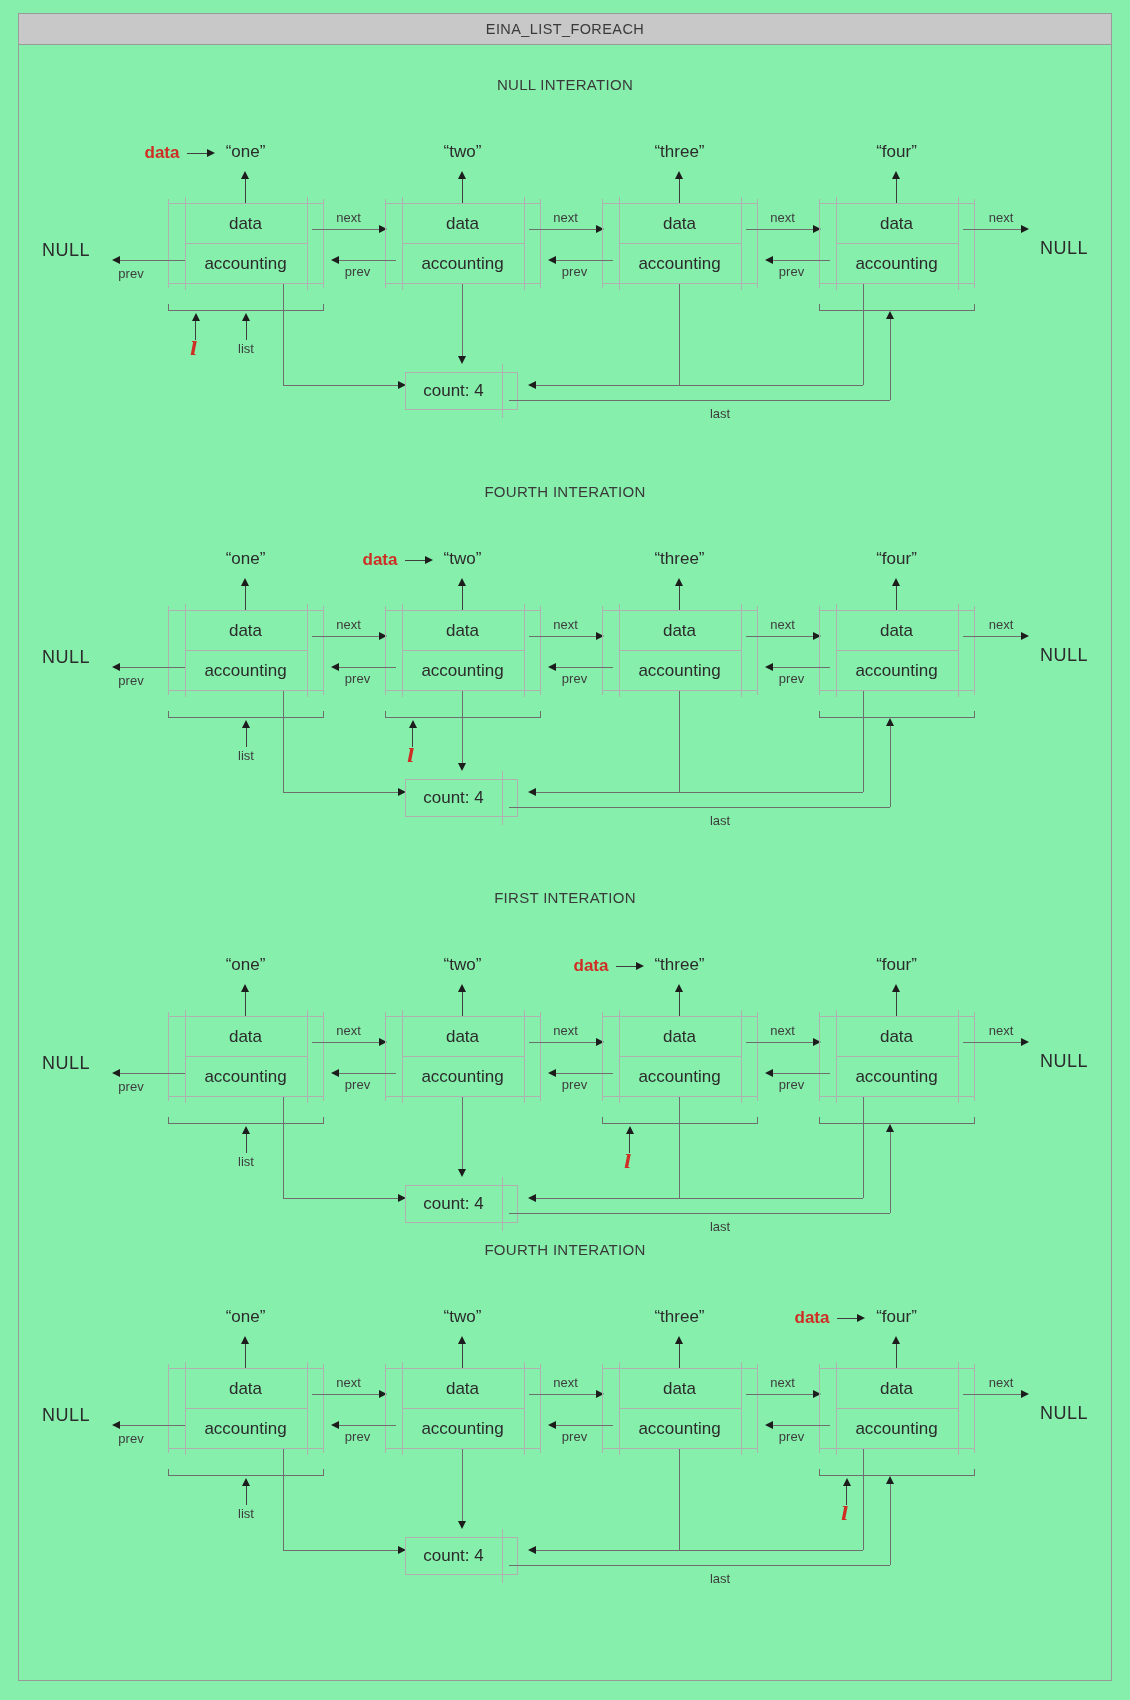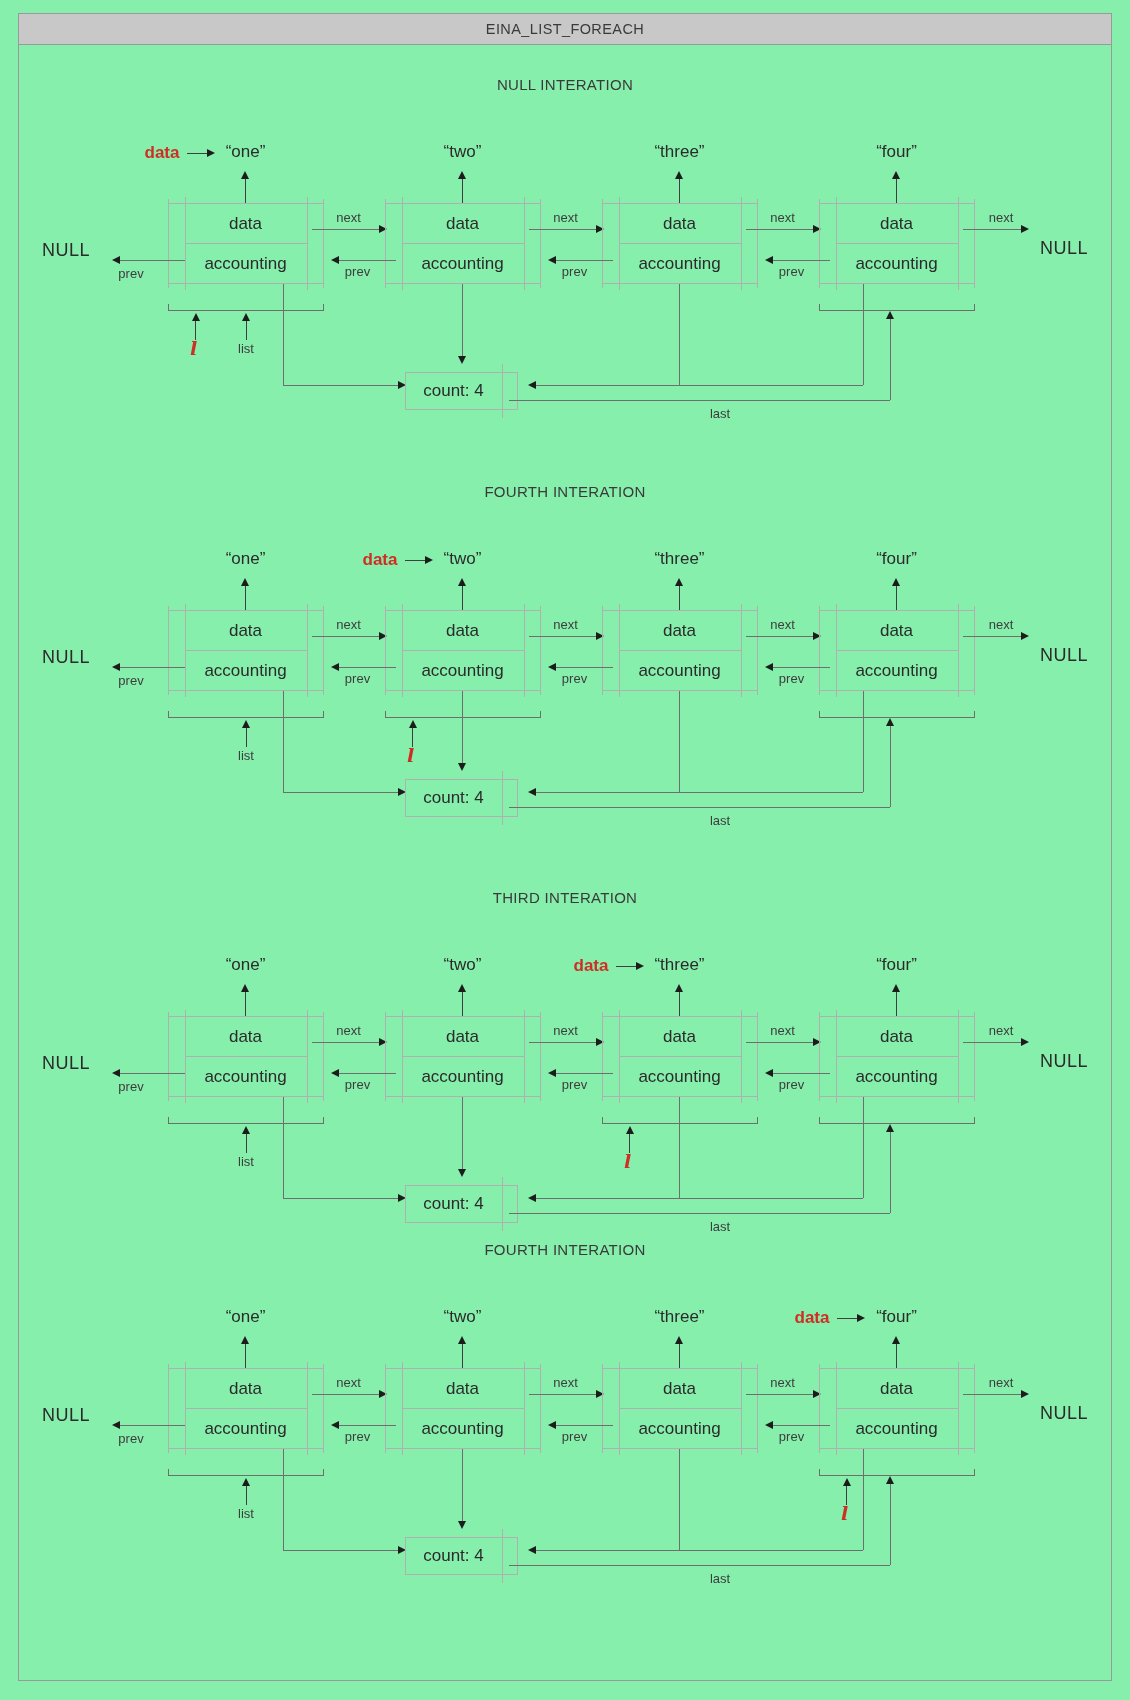--- a/index.html
+++ b/index.html
@@ -264,21 +264,21 @@
         <div class="ah l" style="left: 528px; top: 381px; border-right-color: rgb(28, 28, 28);"></div>
         <div class="ln" style="left: 405px; top: 372px; width: 111px; height: 36px; border: 1px solid rgb(176, 176, 176);"></div>
         <div class="ln" style="left: 501.5px; top: 364px; width: 1px; height: 54px; background: rgb(176, 176, 176);"></div>
         <div class="cnt" style="left: 406px; top: 372px; width: 95px; height: 38px;">count: 4</div>
         <div class="ln" style="left: 509px; top: 400px; width: 381px; height: 1px; background: rgb(110, 110, 110);"></div>
         <div class="ln" style="left: 889.5px; top: 319px; width: 1px; height: 81px; background: rgb(110, 110, 110);"></div>
         <div class="ah u" style="left: 885.5px; top: 311px; border-bottom-color: rgb(28, 28, 28);"></div>
         <div class="t tc small" style="left: 720px; top: 406px;">last</div>
       </div>
       <div class="sec" style="top: 813px;">
-        <div class="sect-title">THIRD INTERATION</div>
+        <div class="sect-title">FIRST INTERATION</div>
         <div class="t tc vlabel" style="left: 245.5px; top: 142px;">“one”</div>
         <div class="ln" style="left: 245px; top: 179px; width: 1px; height: 24px; background: rgb(63, 63, 63);"></div>
         <div class="ah u" style="left: 241px; top: 171px; border-bottom-color: rgb(28, 28, 28);"></div>
         <div class="ln" style="left: 168px; top: 203px; width: 155px; height: 1px; background: rgb(176, 176, 176);"></div>
         <div class="ln" style="left: 168px; top: 283px; width: 155px; height: 1px; background: rgb(176, 176, 176);"></div>
         <div class="ln" style="left: 184.5px; top: 243px; width: 122px; height: 1px; background: rgb(176, 176, 176);"></div>
         <div class="ln" style="left: 168px; top: 199px; width: 1px; height: 89px; background: rgb(176, 176, 176);"></div>
         <div class="ln" style="left: 323px; top: 199px; width: 1px; height: 89px; background: rgb(176, 176, 176);"></div>
         <div class="ln" style="left: 184.5px; top: 197px; width: 1px; height: 93px; background: rgb(176, 176, 176);"></div>
         <div class="ln" style="left: 306.5px; top: 197px; width: 1px; height: 93px; background: rgb(176, 176, 176);"></div>

